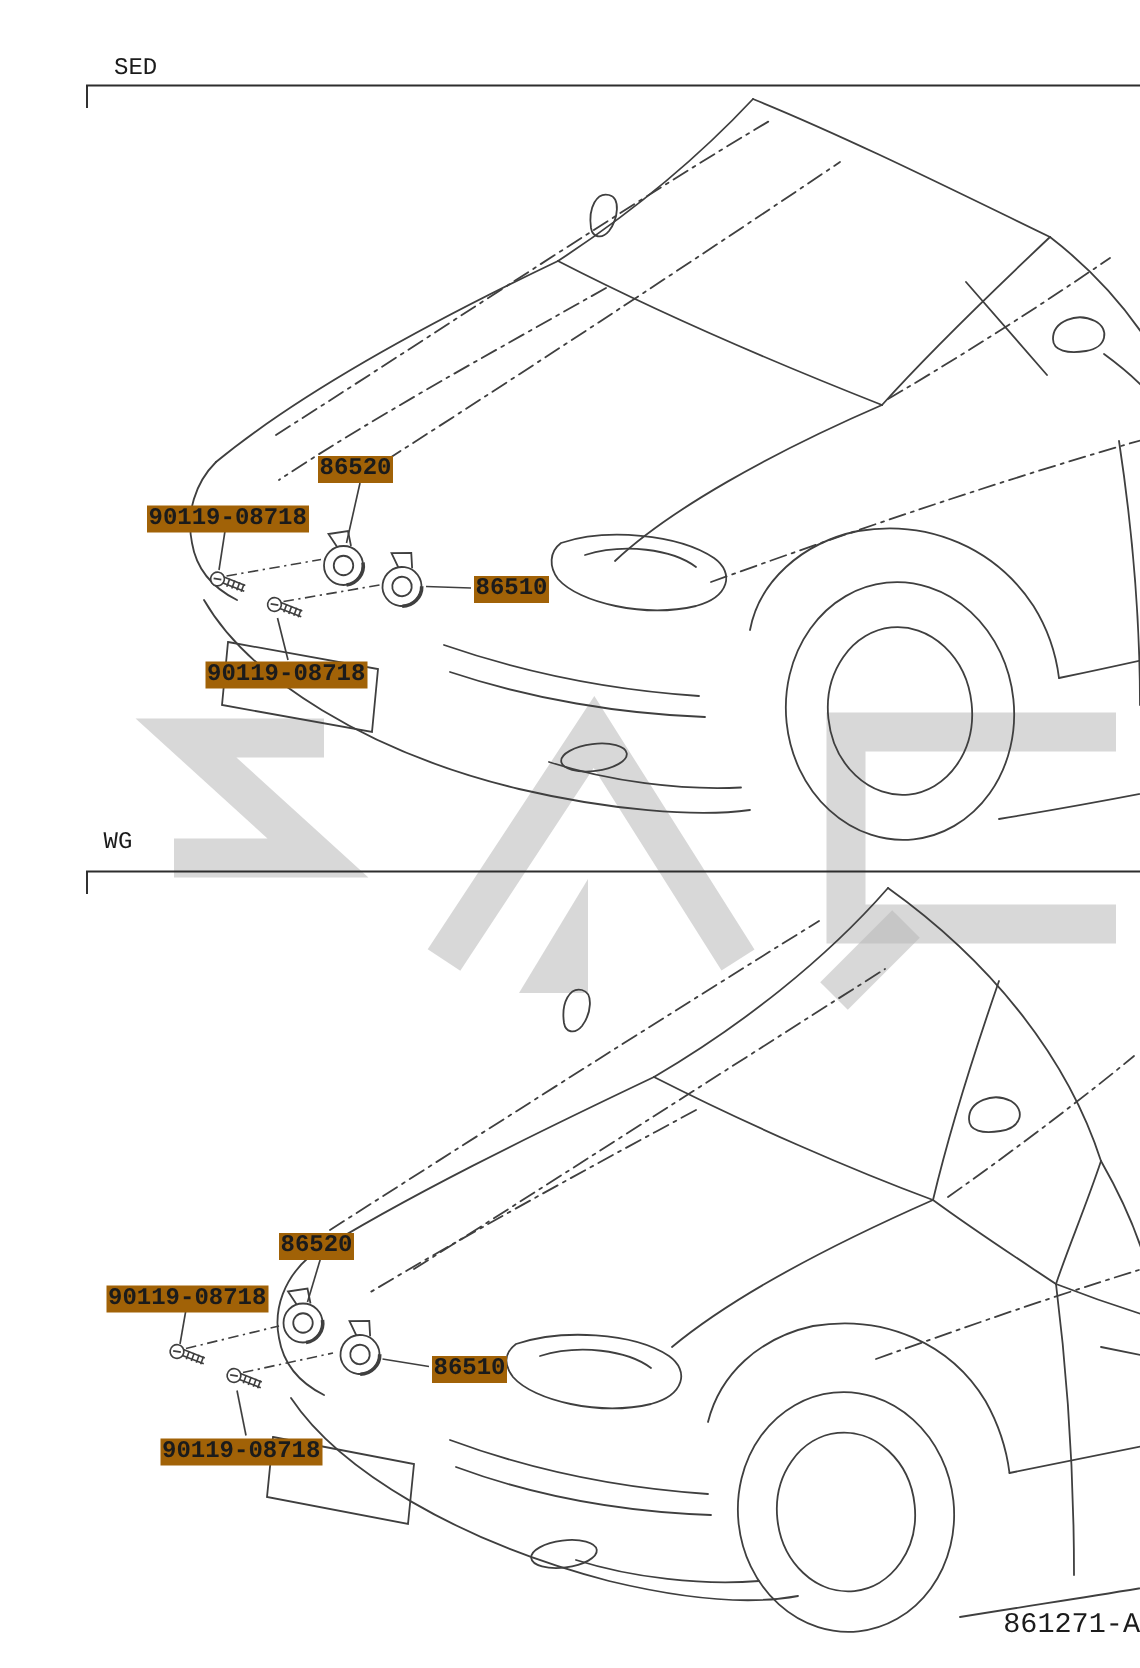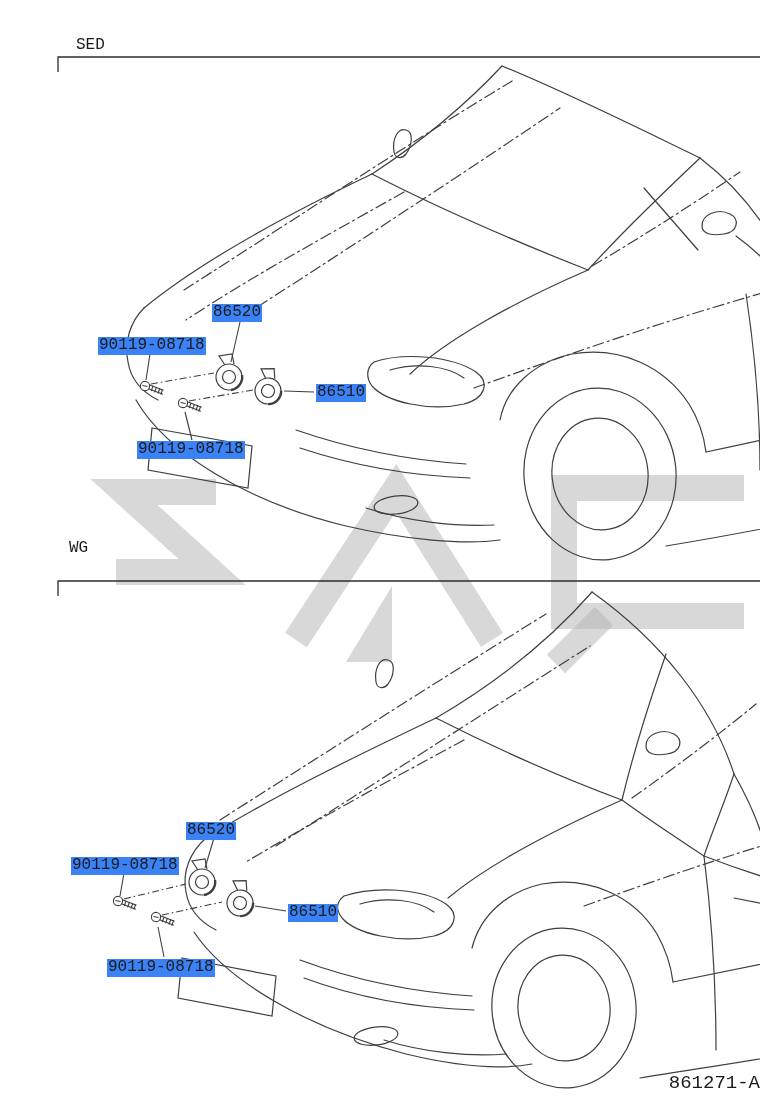--- a/index.html
+++ b/index.html
@@ -14,21 +14,21 @@
     margin-left:44px;
   }
   .artwork { position:absolute; left:0; top:0; width:760px; height:1112px; }
   .label {
     position:absolute;
     font-size:16px;
     line-height:1.1;
     color:#1b1b1b;
     white-space:nowrap;
   }
-  .part-label { background:#3b82f6; padding:0 1px; }
+  .part-label { background:#a16207; padding:0 1px;font-weight:bold; }
   .doc-number { position:absolute; right:16px; top:1072px; font-size:19px; color:#1b1b1b; }
 </style>
 </head>
 <body>
 
 <div class="page">
 
   <svg class="artwork" viewBox="0 0 760 1112" xmlns="http://www.w3.org/2000/svg">
 
     <defs>
@@ -161,21 +161,21 @@
       <path d="M242,911 L211,906"></path>
       <path d="M120,957 L114,927"></path>
       <g stroke-dasharray="7 3 1.5 3">
         <path d="M80,899 L142,884"></path>
         <path d="M118,915 L178,902"></path>
       </g>
     </g>
   </svg>
 
   <div class="label" style="left:32px; top:37px">SED</div>
-  <div class="label" style="left:25px; top:540px">WG</div>
+  <div class="label" style="left:25px; top:553px">WG</div>
 
   <div class="label part-label" style="left:168px; top:304px">86520</div>
   <div class="label part-label" style="left:54px; top:337px">90119-08718</div>
   <div class="label part-label" style="left:272px; top:384px">86510</div>
   <div class="label part-label" style="left:93px; top:441px">90119-08718</div>
 
   <div class="label part-label" style="left:142px; top:822px">86520</div>
   <div class="label part-label" style="left:27px; top:857px">90119-08718</div>
   <div class="label part-label" style="left:244px; top:904px">86510</div>
   <div class="label part-label" style="left:63px; top:959px">90119-08718</div>

